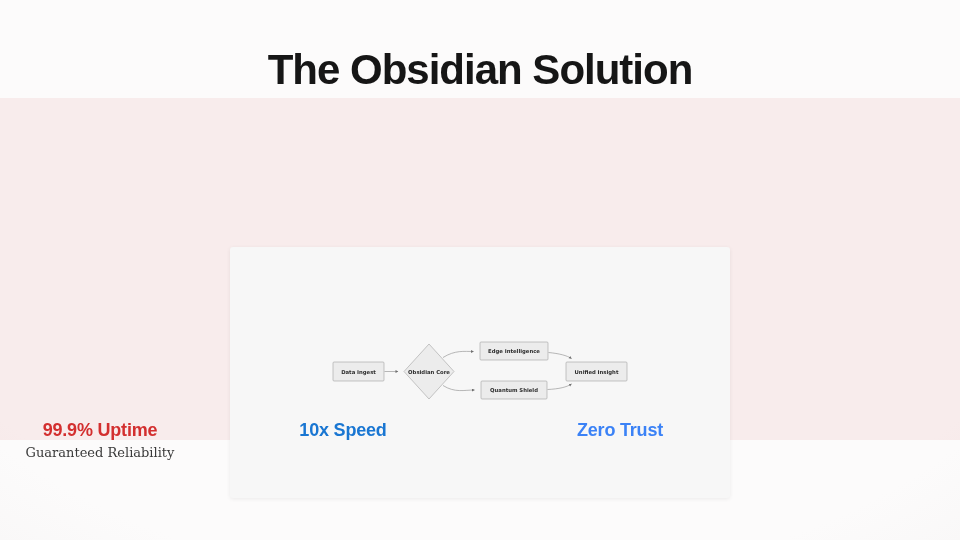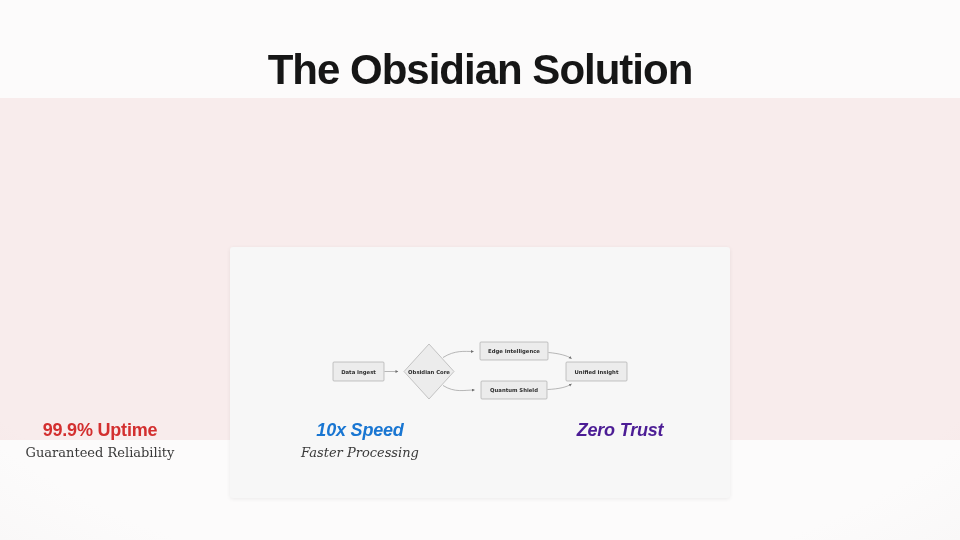--- a/index.html
+++ b/index.html
@@ -44,21 +44,21 @@
   .stat{position:absolute;width:240px;text-align:center;}
   .stat-value{
     margin:0;font-size:18px;font-weight:700;line-height:20px;
     font-family:"Liberation Sans",sans-serif;letter-spacing:-0.2px;
   }
   .stat-label{
     margin:5px 0 0 0;font-size:13px;line-height:15px;color:#3a3a3a;
     font-family:"DejaVu Serif","Liberation Serif",serif;
   }
   .stat-1{left:-20px;top:420px;}
-  .stat-2{left:240px;top:420px;font-style:italic;}
+  .stat-2{left:223px;top:420px;}
   .stat-3{left:500px;top:420px;}
 </style>
 </head>
 <body>
 
 <div class="slide">
 
   <h1 class="slide-title">The Obsidian Solution</h1>
 
   <div class="hero-band">
@@ -99,20 +99,19 @@
     </div>
   </div>
 
   <div class="stat stat-1">
     <p class="stat-value" style="color: rgb(211, 47, 47);">99.9% Uptime</p>
     <p class="stat-label">Guaranteed Reliability</p>
   </div>
 
   <div class="stat stat-2">
     <p class="stat-value" style="color: rgb(25, 118, 210);">10x Speed</p>
-    <p class="stat-label">Faster Processing</p>
   </div>
 
   <div class="stat stat-3">
-    <p class="stat-value" style="color: #4c1d95; font-style: italic;">Zero Trust</p>
+    <p class="stat-value" style="color: #3b82f6;">Zero Trust</p>
   </div>
 
 </div>
 
 </body></html>

